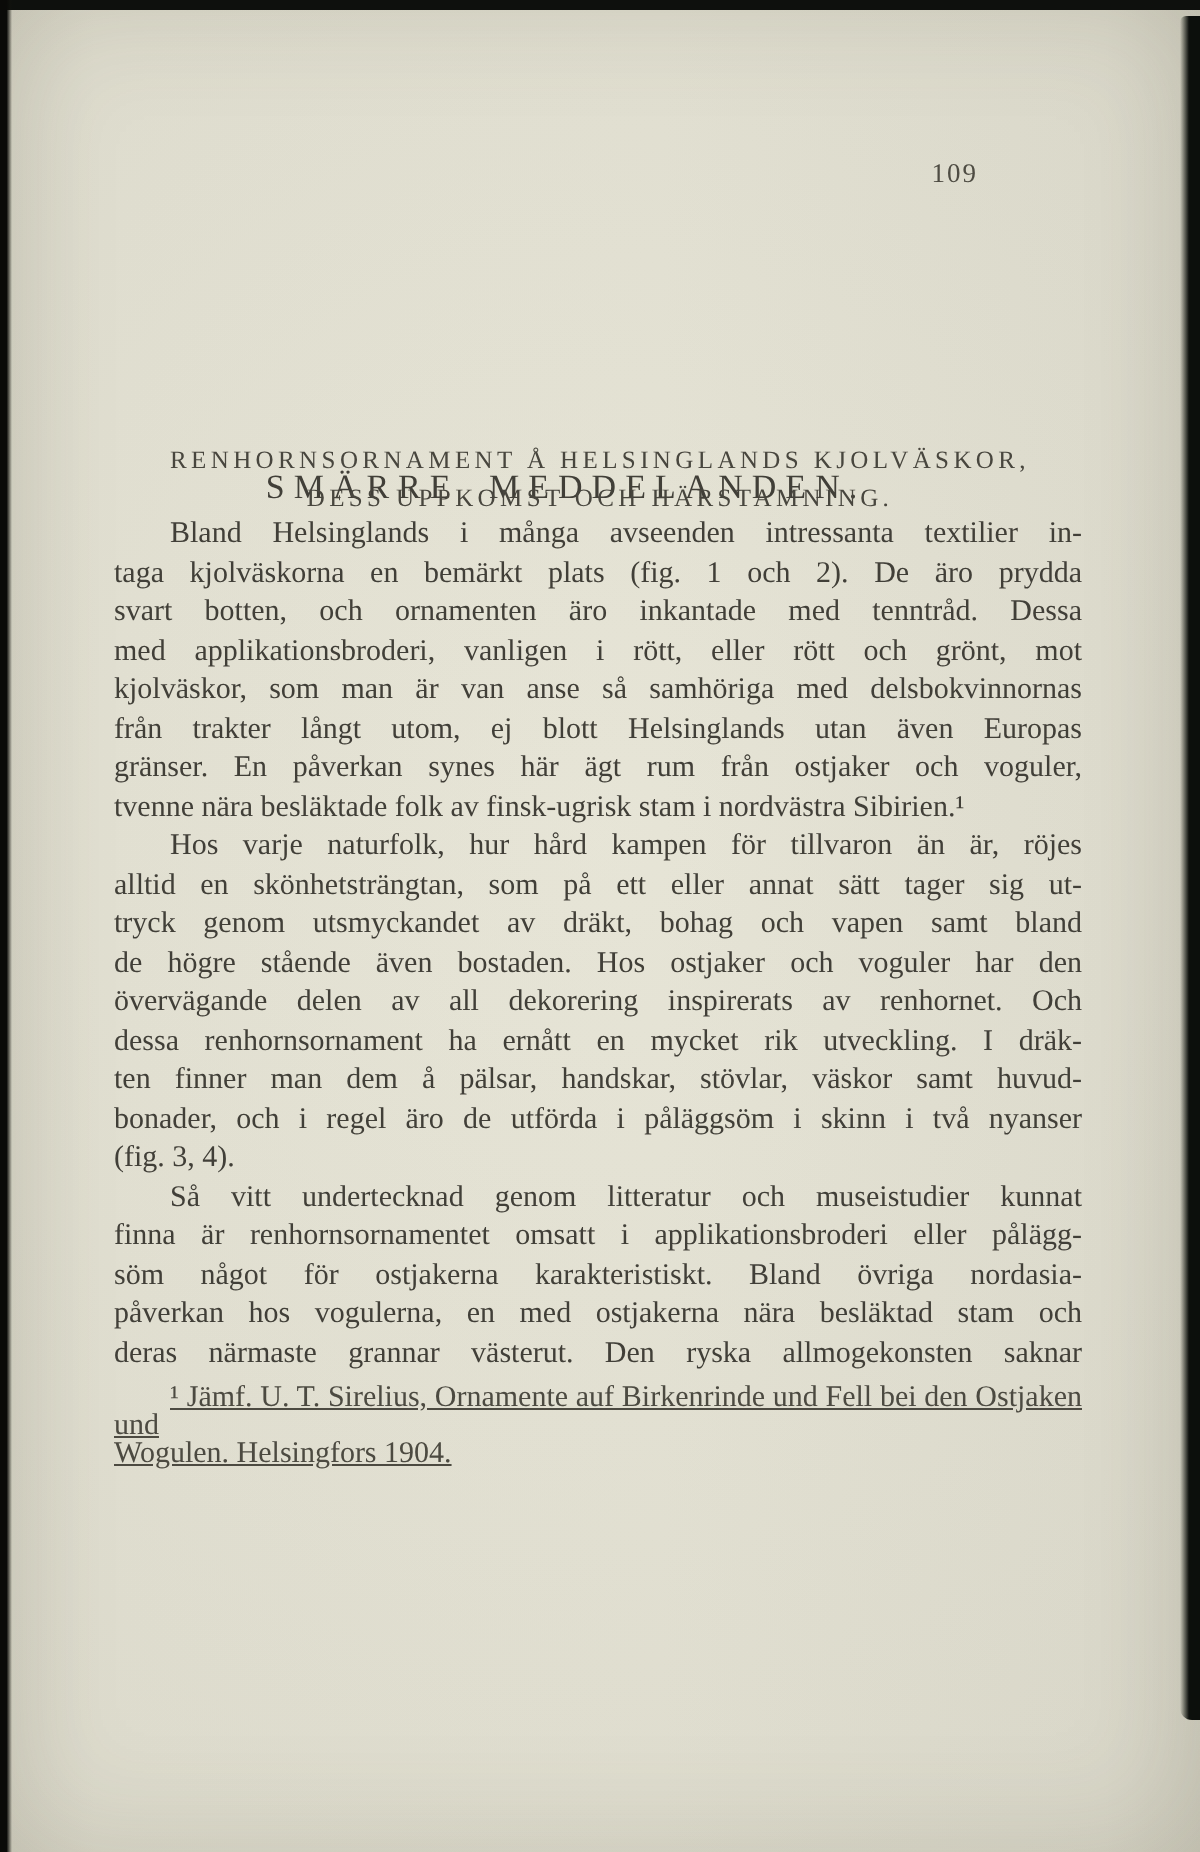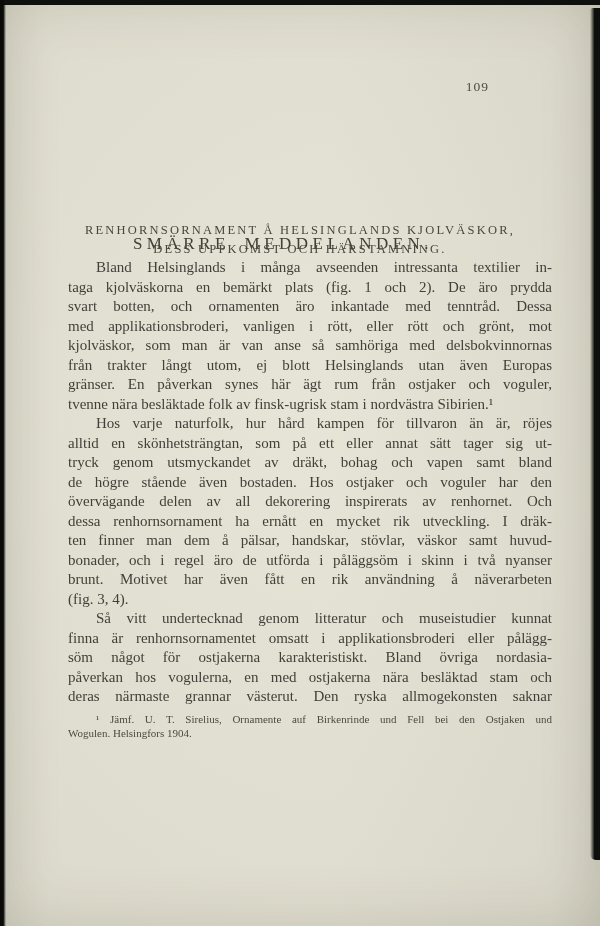--- a/index.html
+++ b/index.html
@@ -34,29 +34,29 @@
     position:absolute; top:186px; left:13px; width:540px;
     text-align:center; font-size:17px; color:#413f38;
     letter-spacing:4.5px; word-spacing:6px;margin-top:48px;
   }
   .section-heading {
     position:absolute; top:221px; left:30px; width:540px;
     text-align:center; font-size:12.5px; color:#48463e;
     letter-spacing:2.2px; line-height:18.5px;
   }
   .body-text {
-    position:absolute; top:258px; left:68px; width:484px;
+    position:absolute; top:258px; left:57px; width:484px;
     font-size:15px; color:#413f38; line-height:19.5px;
   }
   .line { text-align:justify; text-align-last:justify; white-space:normal; }
   .line.first { text-indent:28px; }
   .line.last  { text-align-last:left; }
   .footnote {
     margin-top:5px;
-    font-size:11px; color:#4c4a41; line-height:14px;
+    font-size:15px; color:#4c4a41; line-height:14px;text-decoration:underline;
   }
   .footnote .line.first { text-indent:28px; }
 </style>
 </head>
 <body>
 
 <div class="scan">
   <div class="paper"></div>
 
   <div class="edge edge-top"></div>
@@ -85,21 +85,20 @@
       </div>
     <div>
         <div class="line first">Hos varje naturfolk, hur hård kampen för tillvaron än är, röjes</div>
         <div class="line">alltid en skönhetsträngtan, som på ett eller annat sätt tager sig ut-</div>
         <div class="line">tryck genom utsmyckandet av dräkt, bohag och vapen samt bland</div>
         <div class="line">de högre stående även bostaden.  Hos ostjaker och voguler har den</div>
         <div class="line">övervägande delen av all dekorering inspirerats av renhornet.  Och</div>
         <div class="line">dessa renhornsornament ha ernått en mycket rik utveckling.  I dräk-</div>
         <div class="line">ten finner man dem å pälsar, handskar, stövlar, väskor samt huvud-</div>
         <div class="line">bonader, och i regel äro de utförda i påläggsöm i skinn i två nyanser</div>
-        <div class="line">brunt.  Motivet har även fått en rik användning å näverarbeten</div>
         <div class="line last">(fig. 3, 4).</div>
       </div>
     <div>
         <div class="line first">Så vitt undertecknad genom litteratur och museistudier kunnat</div>
         <div class="line">finna är renhornsornamentet omsatt i applikationsbroderi eller pålägg-</div>
         <div class="line">söm något för ostjakerna karakteristiskt.  Bland övriga nordasia-</div>
         <div class="line">påverkan hos vogulerna, en med ostjakerna nära besläktad stam och</div>
         <div class="line">deras närmaste grannar västerut.  Den ryska allmogekonsten saknar</div>
       </div>
 

